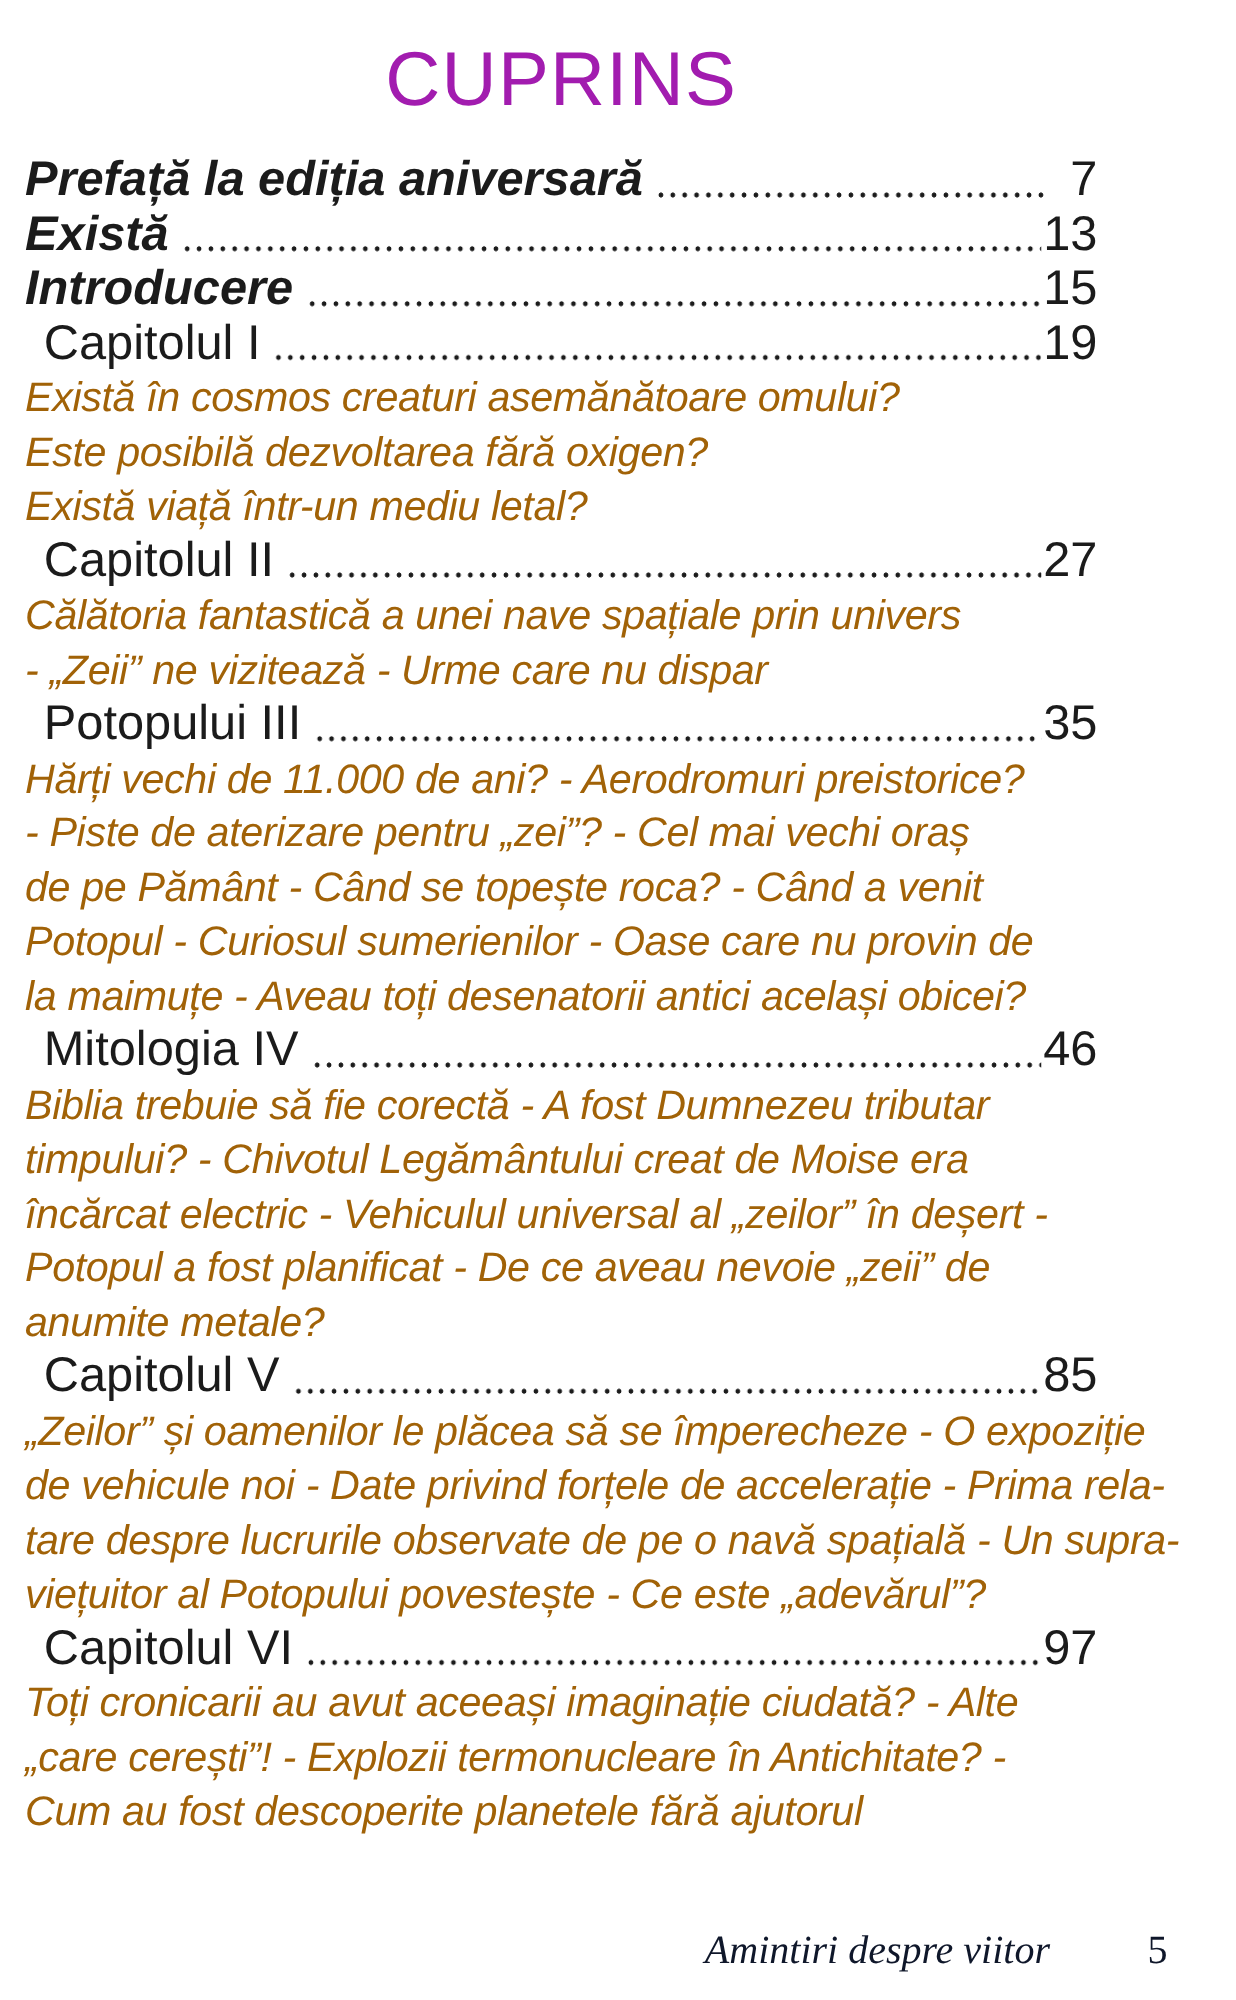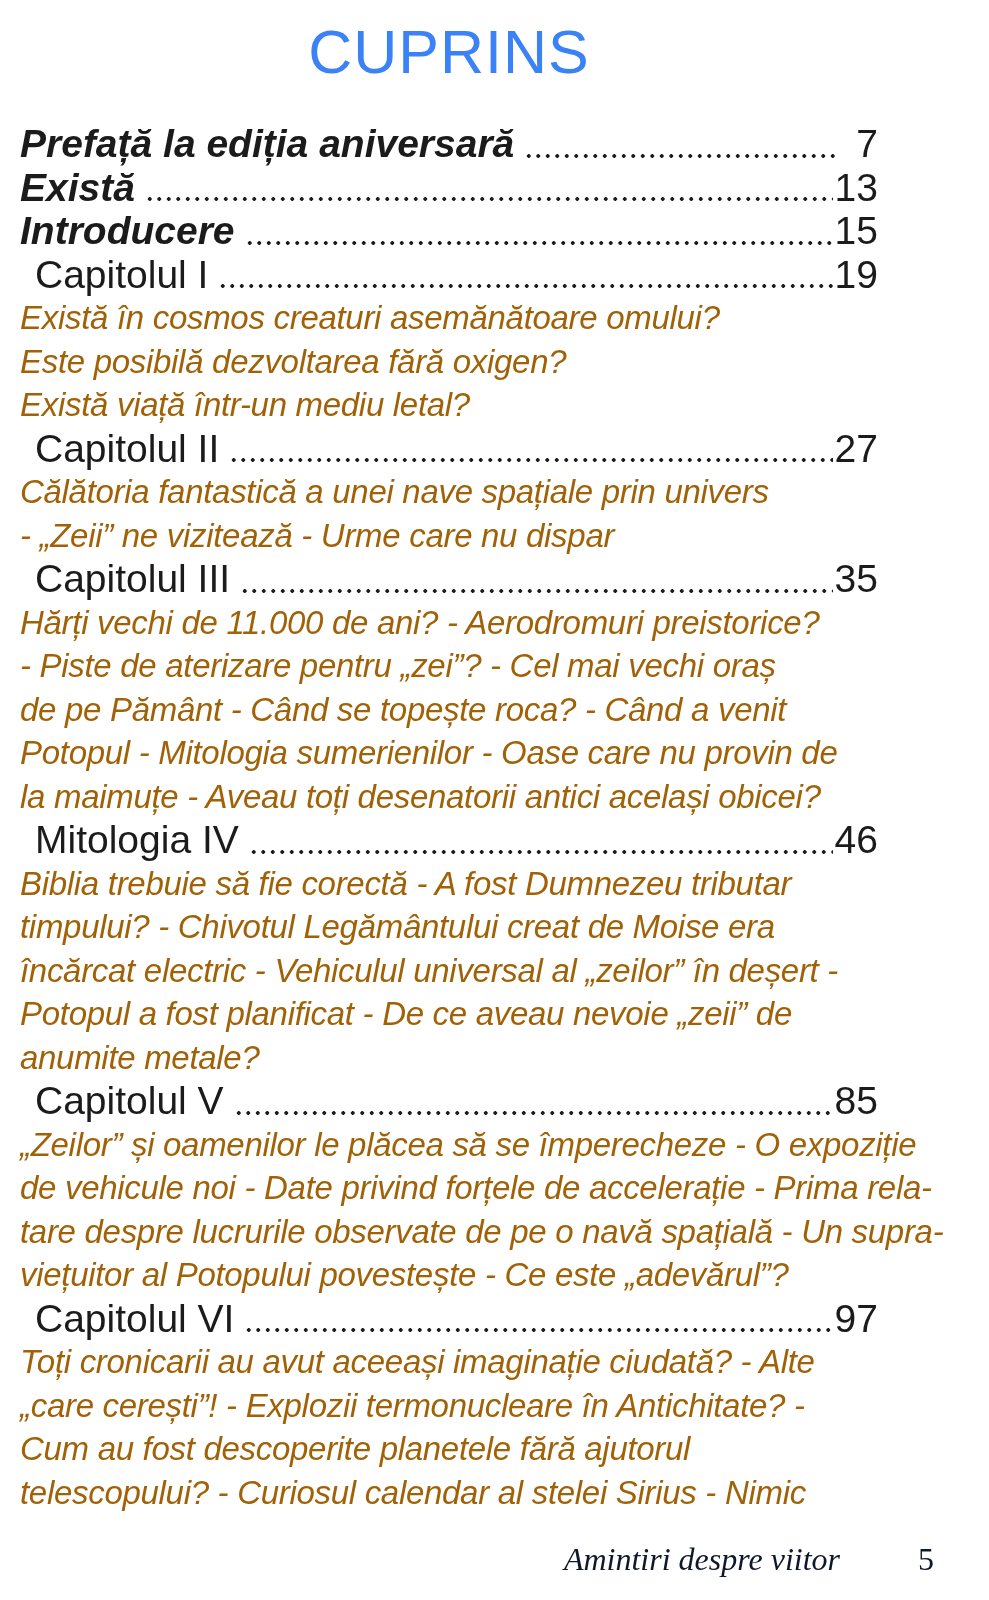--- a/index.html
+++ b/index.html
@@ -11,29 +11,29 @@
     position: relative;
     width: 989px;
     height: 1600px;
     background: #ffffff;
     color: #1b1b1b;
     font-family: "Liberation Sans", "DejaVu Sans", sans-serif;
     overflow: hidden;
     box-sizing: border-box;
   }
   .title {
-    margin: 5px;
+    margin: 16px;
     padding-top: 12px;
     padding-left: 20px;
     padding-right: 111px;
     text-align: center;
     font-size: 61px;
     font-weight: 500;
     letter-spacing: 1px;
-    color: #3b82f6;
+    color: #a21caf;
   }
   .toc {
     position: absolute;
     top: 122px;
     left: 20px;
     right: 111px;
   }
   .row {
     display: flex;
     align-items: baseline;
@@ -127,28 +127,28 @@
       <div class="desc">Este posibilă dezvoltarea fără oxigen?</div>
       <div class="desc">Există viață într-un mediu letal?</div>
       <div class="row chapter">
         <span class="label">Capitolul II</span>
         <span class="leader"></span>
         <span class="pagenum">27</span>
       </div>
       <div class="desc">Călătoria fantastică a unei nave spațiale prin univers</div>
       <div class="desc">- „Zeii” ne vizitează - Urme care nu dispar</div>
       <div class="row chapter">
-        <span class="label">Capitolul III</span>
+        <span class="label">Potopului III</span>
         <span class="leader"></span>
         <span class="pagenum">35</span>
       </div>
       <div class="desc">Hărți vechi de 11.000 de ani? - Aerodromuri preistorice?</div>
       <div class="desc">- Piste de aterizare pentru „zei”? - Cel mai vechi oraș</div>
       <div class="desc">de pe Pământ - Când se topește roca? - Când a venit</div>
-      <div class="desc">Potopul - Mitologia sumerienilor - Oase care nu provin de</div>
+      <div class="desc">Potopul - Curiosul sumerienilor - Oase care nu provin de</div>
       <div class="desc">la maimuțe - Aveau toți desenatorii antici același obicei?</div>
       <div class="row chapter">
         <span class="label">Mitologia IV</span>
         <span class="leader"></span>
         <span class="pagenum">46</span>
       </div>
       <div class="desc">Biblia trebuie să fie corectă - A fost Dumnezeu tributar</div>
       <div class="desc">timpului? - Chivotul Legământului creat de Moise era</div>
       <div class="desc">încărcat electric - Vehiculul universal al „zeilor” în deșert -</div>
       <div class="desc">Potopul a fost planificat - De ce aveau nevoie „zeii” de</div>
@@ -163,19 +163,18 @@
       <div class="desc">tare despre lucrurile observate de pe o navă spațială - Un supra-</div>
       <div class="desc">viețuitor al Potopului povestește - Ce este „adevărul”?</div>
       <div class="row chapter">
         <span class="label">Capitolul VI</span>
         <span class="leader"></span>
         <span class="pagenum">97</span>
       </div>
       <div class="desc">Toți cronicarii au avut aceeași imaginație ciudată? - Alte</div>
       <div class="desc">„care cerești”! - Explozii termonucleare în Antichitate? -</div>
       <div class="desc">Cum au fost descoperite planetele fără ajutorul</div>
-      <div class="desc">telescopului? - Curiosul calendar al stelei Sirius - Nimic</div>
     </div>
   <div class="footer">
     <span class="book-title">Amintiri despre viitor</span>
     <span class="page-num">5</span>
   </div>
 </div>
 
 </body></html>

